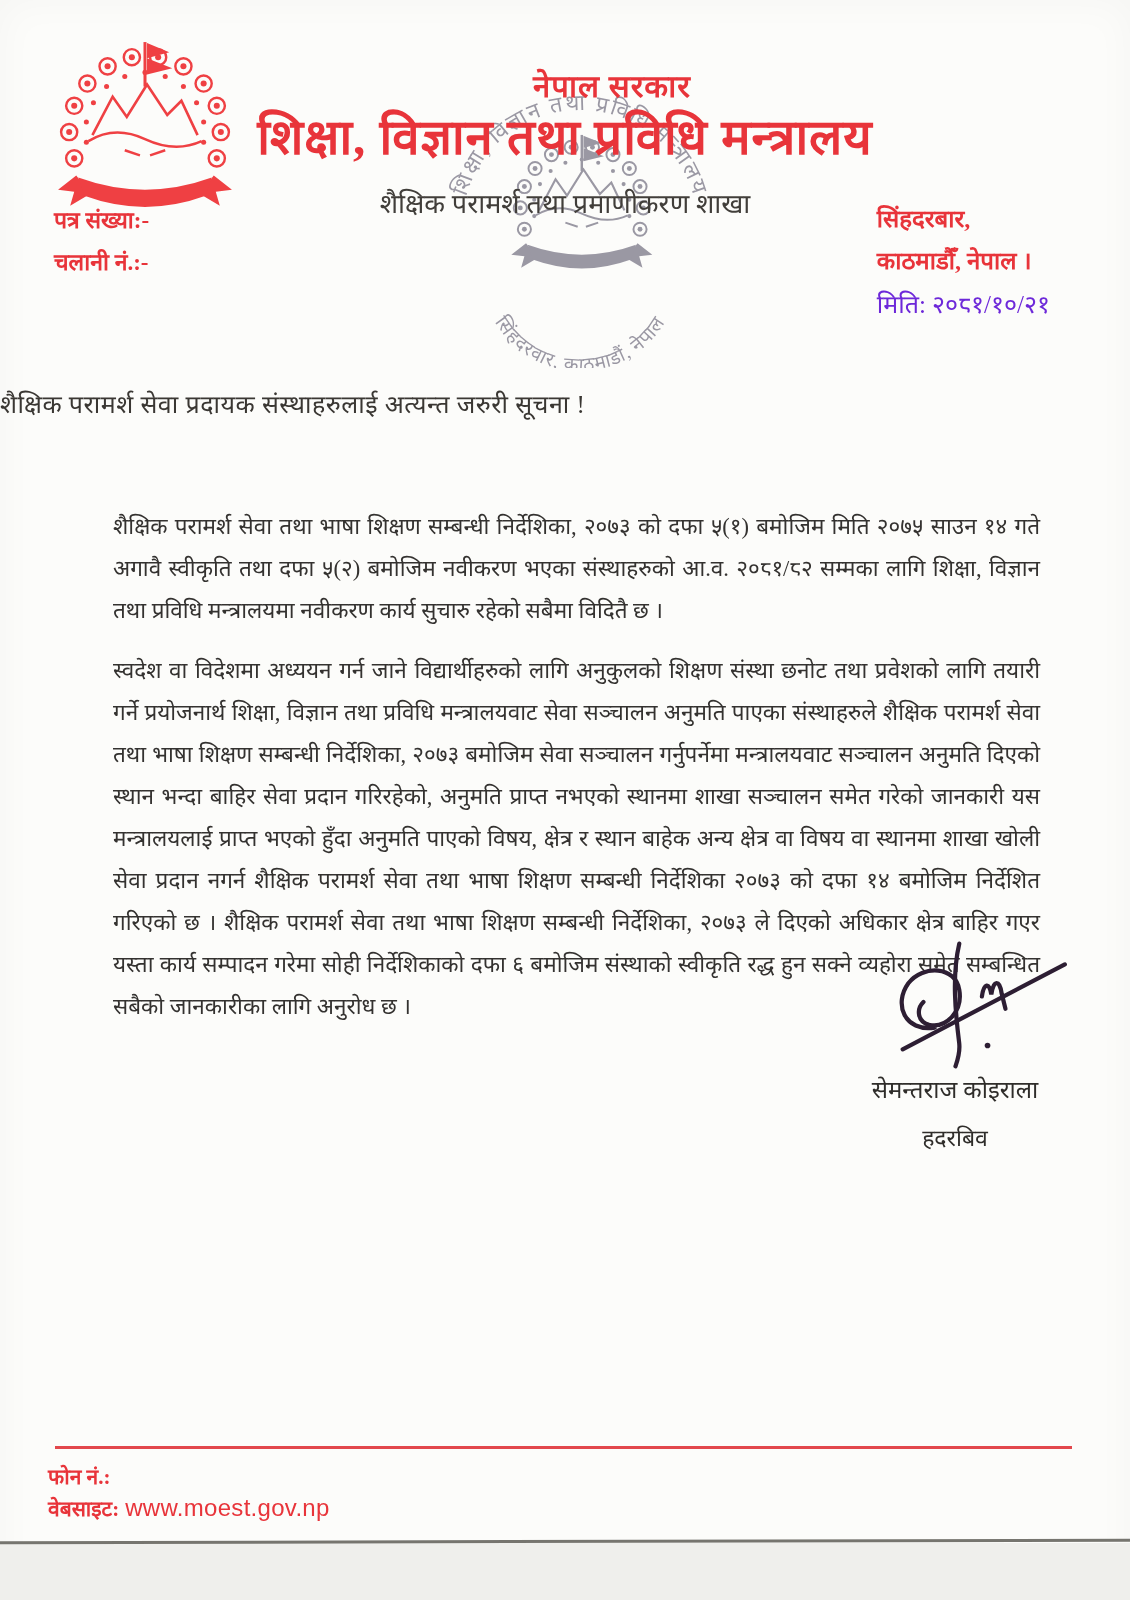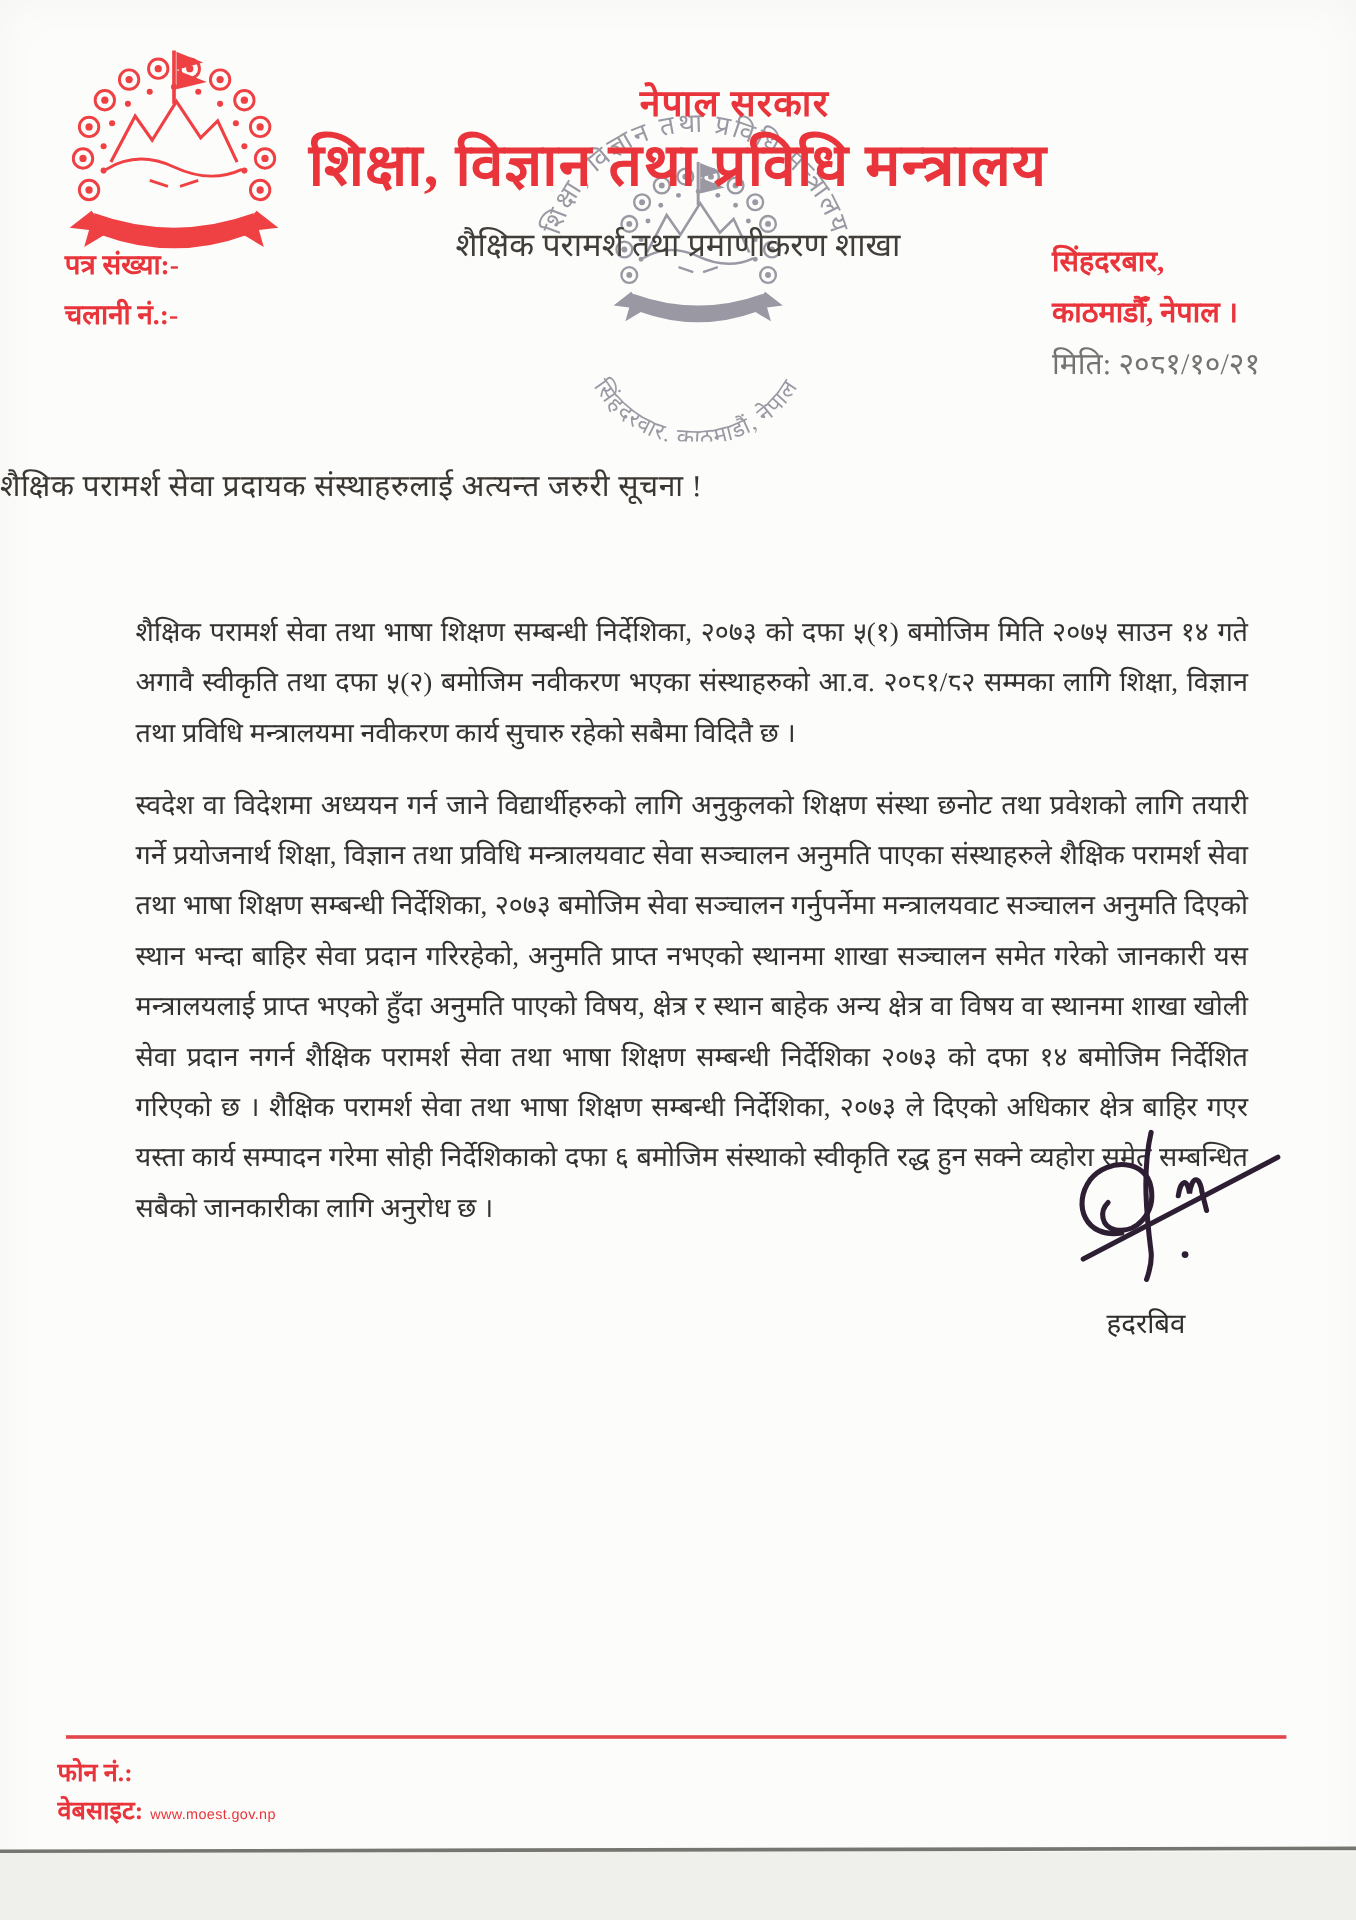--- a/index.html
+++ b/index.html
@@ -20,21 +20,21 @@
   
   .emblem   { position:absolute; left:52px; top:36px; width:186px; height:182px; color:#ef4043; }
   .stamp    { position:absolute; left:420px; top:78px; width:320px; height:290px; color:#8a8795; opacity:.85; }
   .hdr      { position:absolute; left:0; top:0; width:100%; text-align:center; }
   .hdr-govt     { position:absolute; top:64px;  width:100%; font-size:31px; font-weight:bold; letter-spacing:1px;padding-left:47px; }
   .hdr-ministry { position:absolute; top:102px; width:100%; font-size:49px; font-weight:bold; letter-spacing:1px; }
   .hdr-branch   { position:absolute; top:184px; width:100%; font-size:27px; color:#413e3a; }
 
   .refs { position:absolute; left:54px; top:200px; font-size:23px; font-weight:bold; line-height:42px; }
   .addr { position:absolute; right:80px; top:198px; text-align:left; font-size:24px; font-weight:bold; line-height:42px; }
-  .addr .date { font-weight:normal; color:#737373; font-size:25px; margin-top:2px; }
+  .addr .date { font-weight:normal; color:#6d28d9; font-size:25px; margin-top:2px; }
 
   .subject {
     position:absolute; top:386px; width:100%; text-align:left;
     font-size:25px; color:#3a3733; letter-spacing:.5px;
   }
 
   .body-text {
     position:absolute; left:113px; right:90px; top:490px;
     font-size:22.5px; line-height:42px; color:#343230;
     text-align:justify;
@@ -42,21 +42,21 @@
   .body-text p { margin:16px 0 18px 0; }
 
   .sig-block { position:absolute; left:790px; top:938px; width:330px; text-align:center; }
   .sig-ink   { display:block; margin:0 0 0 70px; }
   .sig-name  { font-size:24px; color:#2f2d2a; margin-top:2px; }
   .sig-title { font-size:23px; color:#2f2d2a; margin-top:16px; }
 
   .foot-rule { position:absolute; left:55px; right:58px; top:1446px; height:3px; background:#e2474c; }
   .foot-phone { position:absolute; left:48px; top:1462px; font-size:21px; font-weight:bold; }
   .foot-web   { position:absolute; left:48px; top:1494px; font-size:21px; font-weight:bold; }
-  .foot-web .url { font-family:"Liberation Sans", sans-serif; font-weight:normal; font-size:12px; margin-left:6px; letter-spacing:.3px; }
+  .foot-web .url { font-family:"Liberation Sans", sans-serif; font-weight:normal; font-size:24px; margin-left:6px; letter-spacing:.3px; }
 
   .scan-edge   { position:absolute; left:0; right:0; top:1540px; height:3px; background:#76756f; transform:rotate(-0.12deg); }
   .scan-below  { position:absolute; left:0; right:0; top:1543px; bottom:0; background:#efefec; }
 
   svg text { font-family:"Liberation Serif", serif; }
 </style>
 </head>
 <body>
 
 <div class="page">
@@ -159,20 +159,21 @@
   <div class="sig-block">
     <svg class="sig-ink" width="240" height="132" viewBox="0 0 220 140" aria-hidden="true">
       <g fill="none" stroke="#2d1e33" stroke-width="4.5" stroke-linecap="round">
         <path d="M 62,95 C 30,100 18,70 34,48 C 50,28 84,30 88,55 C 92,78 74,96 56,92 C 44,89 42,76 50,68"></path>
         <path d="M 88,6 C 80,40 84,80 88,112 C 89,122 86,130 84,136"></path>
         <path d="M 112,62 c 2,-14 8,-16 10,-2 c 2,-16 9,-16 11,-1 l 4,16"></path>
         <path d="M 28,118 L 200,28"></path>
       </g>
       <circle cx="118" cy="114" r="3" fill="#2d1e33"></circle>
     </svg>
+    <div class="sig-name">सेमन्तराज कोइराला</div>
     <div class="sig-title">हदरबिव</div>
   </div>
 
   <div class="foot-rule"></div>
   <div class="foot-phone red">फोन नं.:</div>
   <div class="foot-web red">
     <span>वेबसाइट:</span><span class="url">www.moest.gov.np</span>
   </div>
 
   <div class="scan-below"></div>

